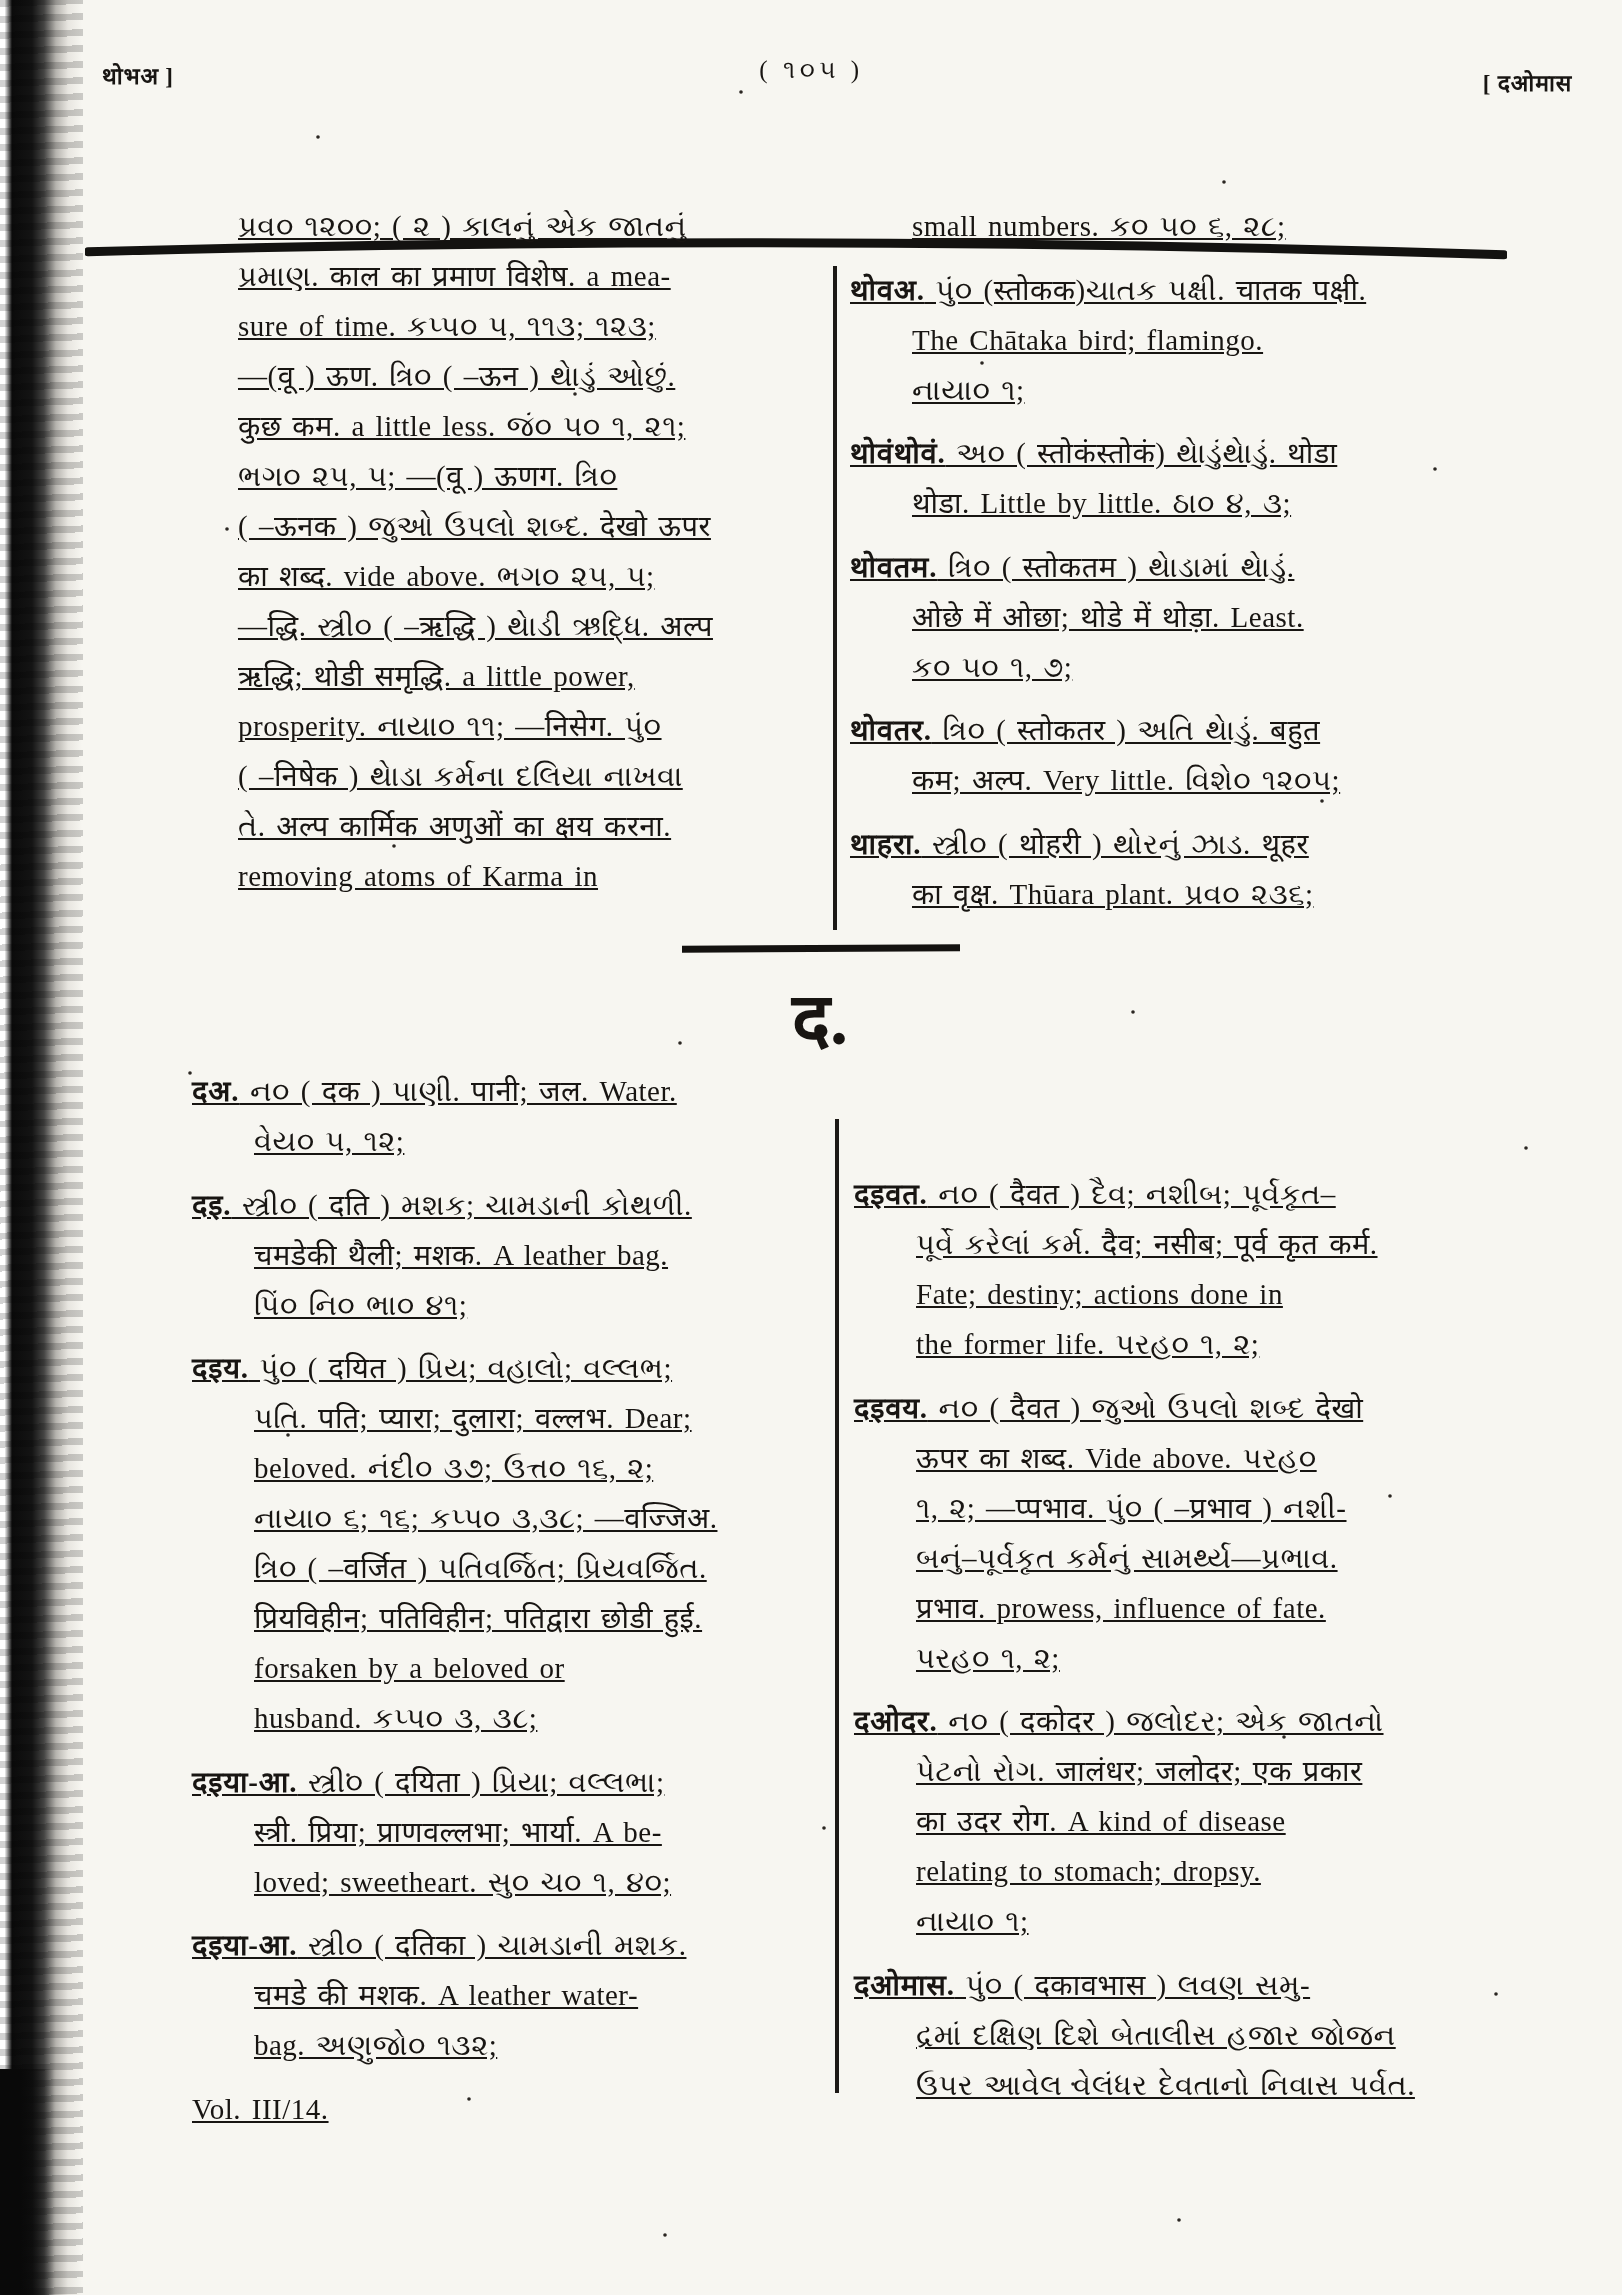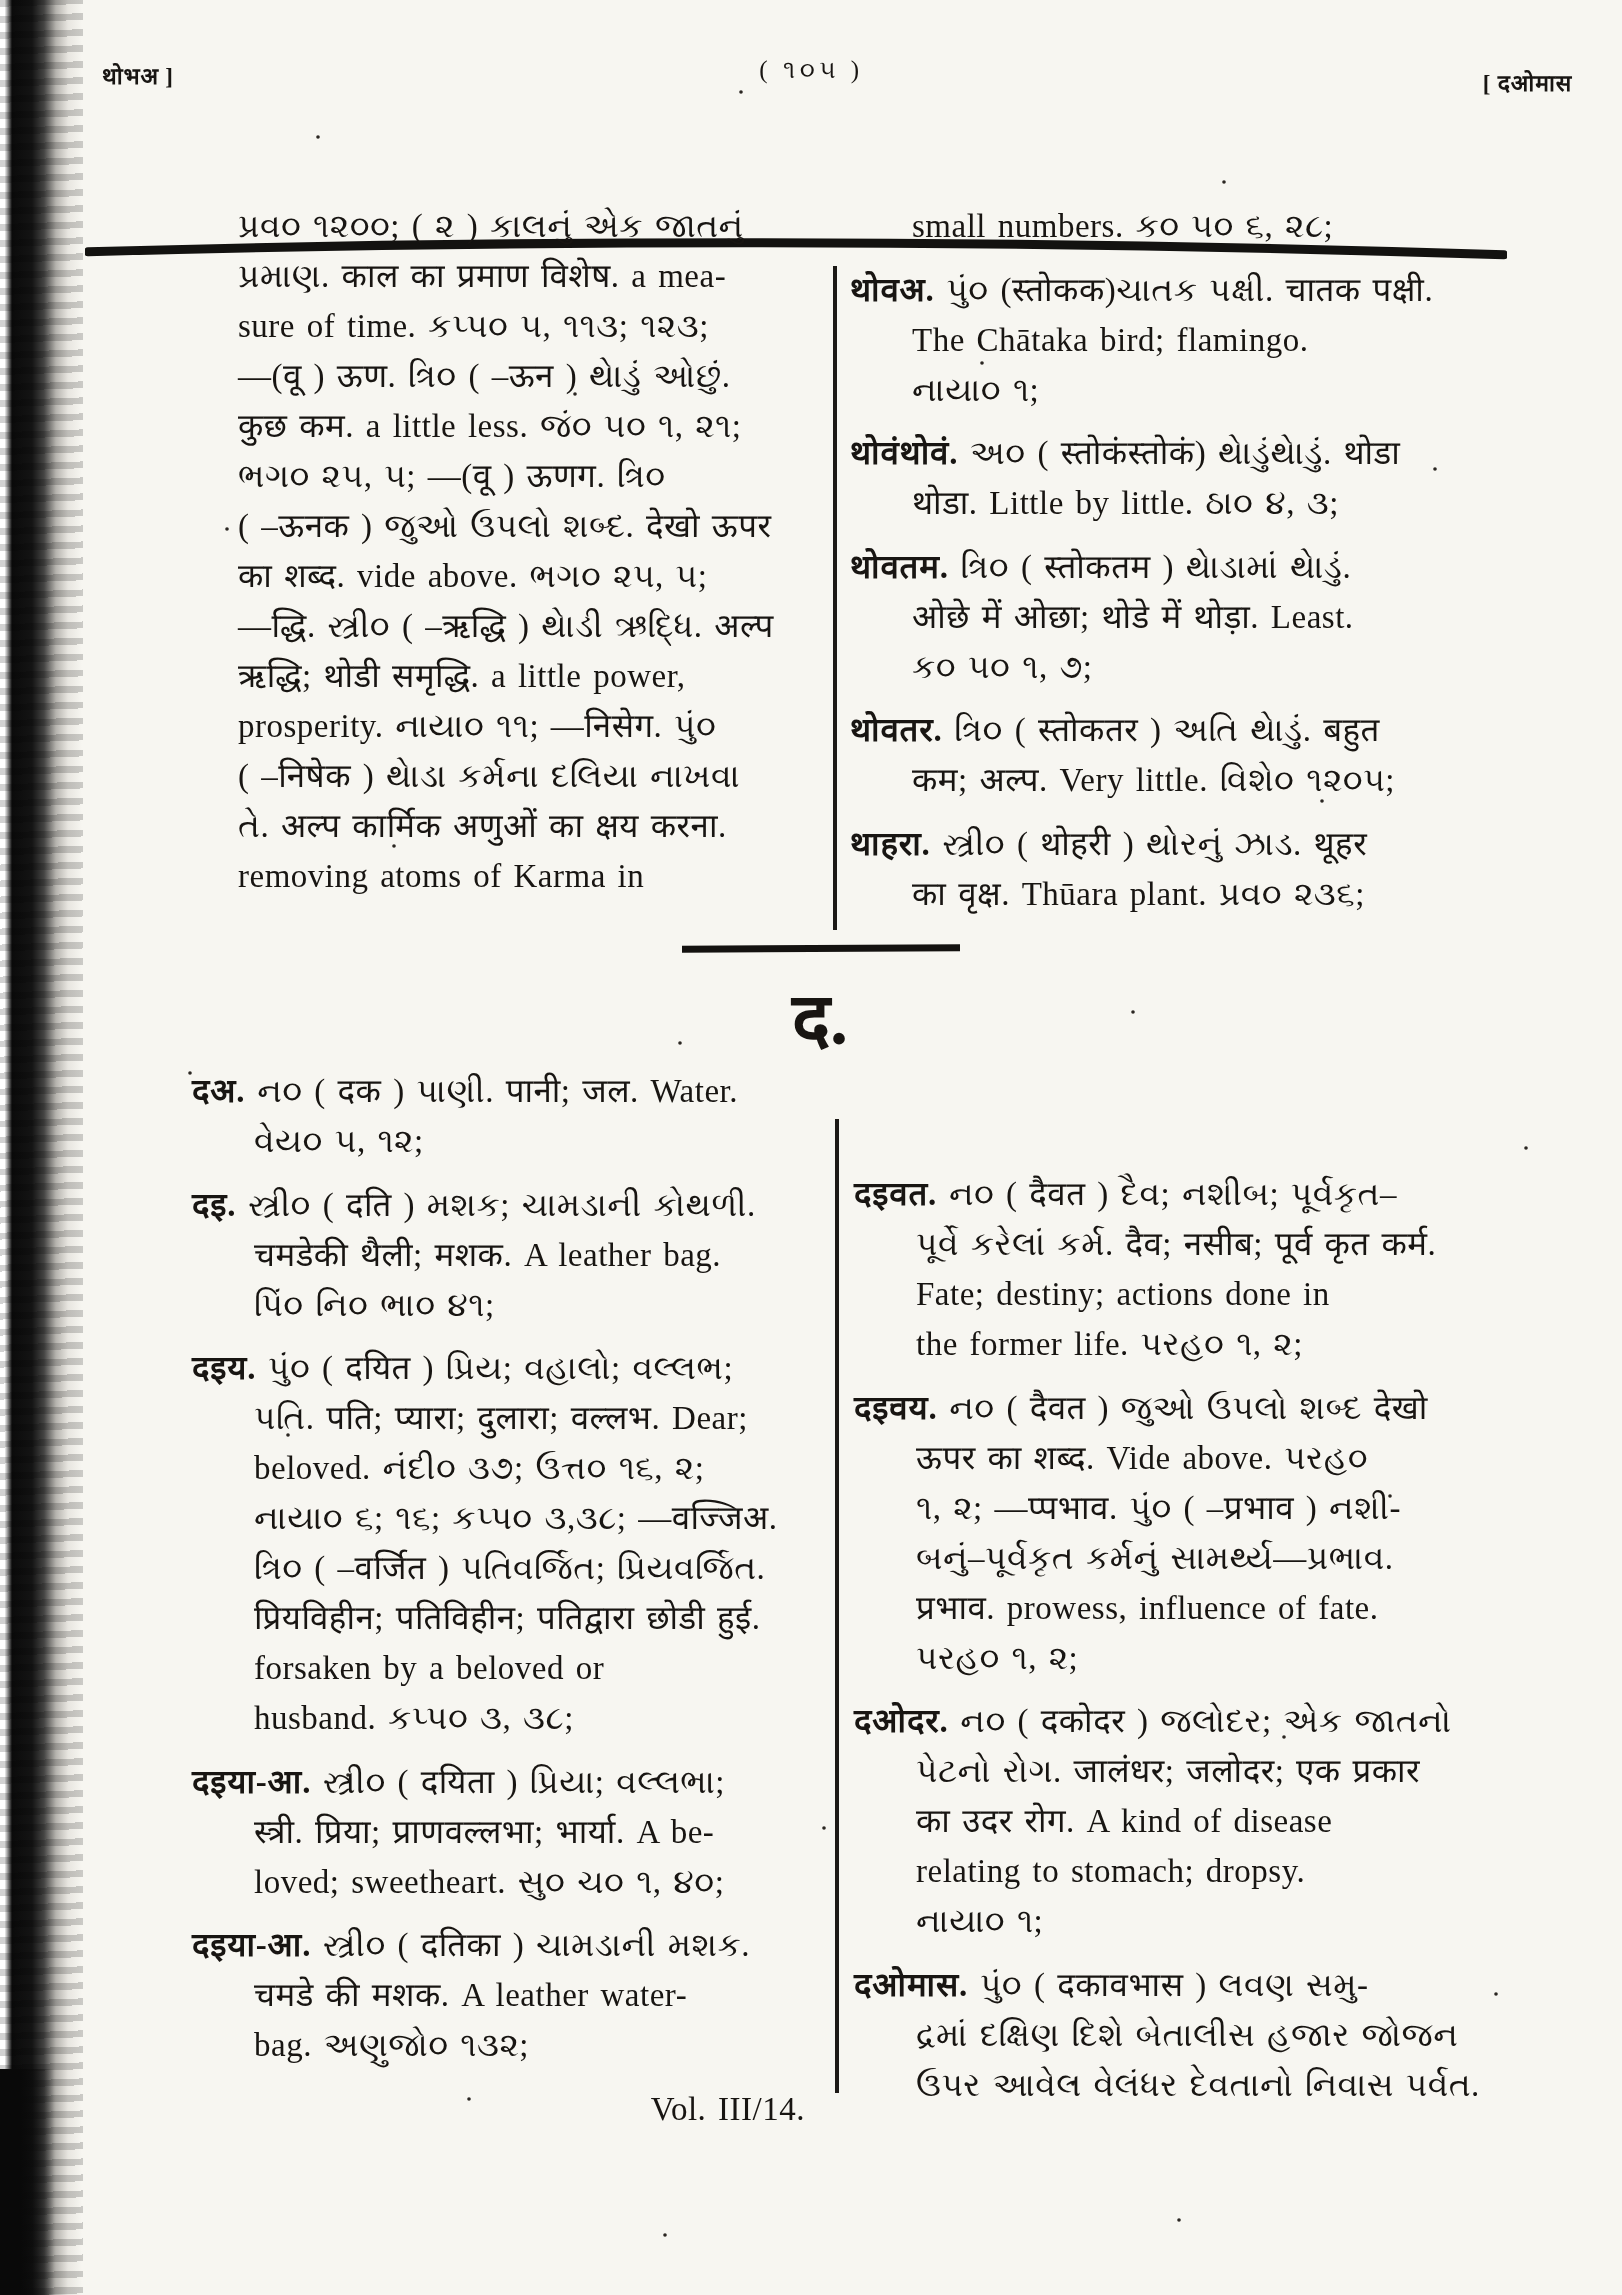--- a/index.html
+++ b/index.html
@@ -35,25 +35,25 @@
   
   .vrule{position:absolute;width:3.8px;background:#1c1916;}
   .vrule.upper{left:833px;top:266px;height:664px;}
   .vrule.lower{left:835px;top:1119px;height:974px;}
   .midrule{position:absolute;left:682px;top:945px;width:278px;height:6.8px;background:#141210;
            transform:rotate(-.3deg);}
   .sechead{position:absolute;left:820px;top:975px;transform:translateX(-50%);
            font-size:72px;font-weight:700;line-height:91px;}
 
   
-  .col{position:absolute;font-size:33px;}
+  .col{position:absolute;font-size:29px;text-decoration:underline;}
   .col .line{height:50px;line-height:50px;white-space:nowrap;letter-spacing:0.5px;word-spacing:3px;}
   .col .line.ind{padding-left:62px;}
   .col .line.gap{margin-top:13.6px;}
-  .col .line.center{text-align:right;padding-left:0;}
+  .col .line.center{text-align:left;padding-left:0;}
   .hw{font-weight:700;letter-spacing:0.8px;}
   .col.ul{left:238px;top:201px;width:574px;}
   .col.ur{left:850px;top:201px;width:723px;}
   .col.ll{left:192px;top:1066px;width:613px;}
   .col.lr{left:854px;top:1169px;width:719px;}
 </style>
 </head>
 <body>
 
 <div class="page">

